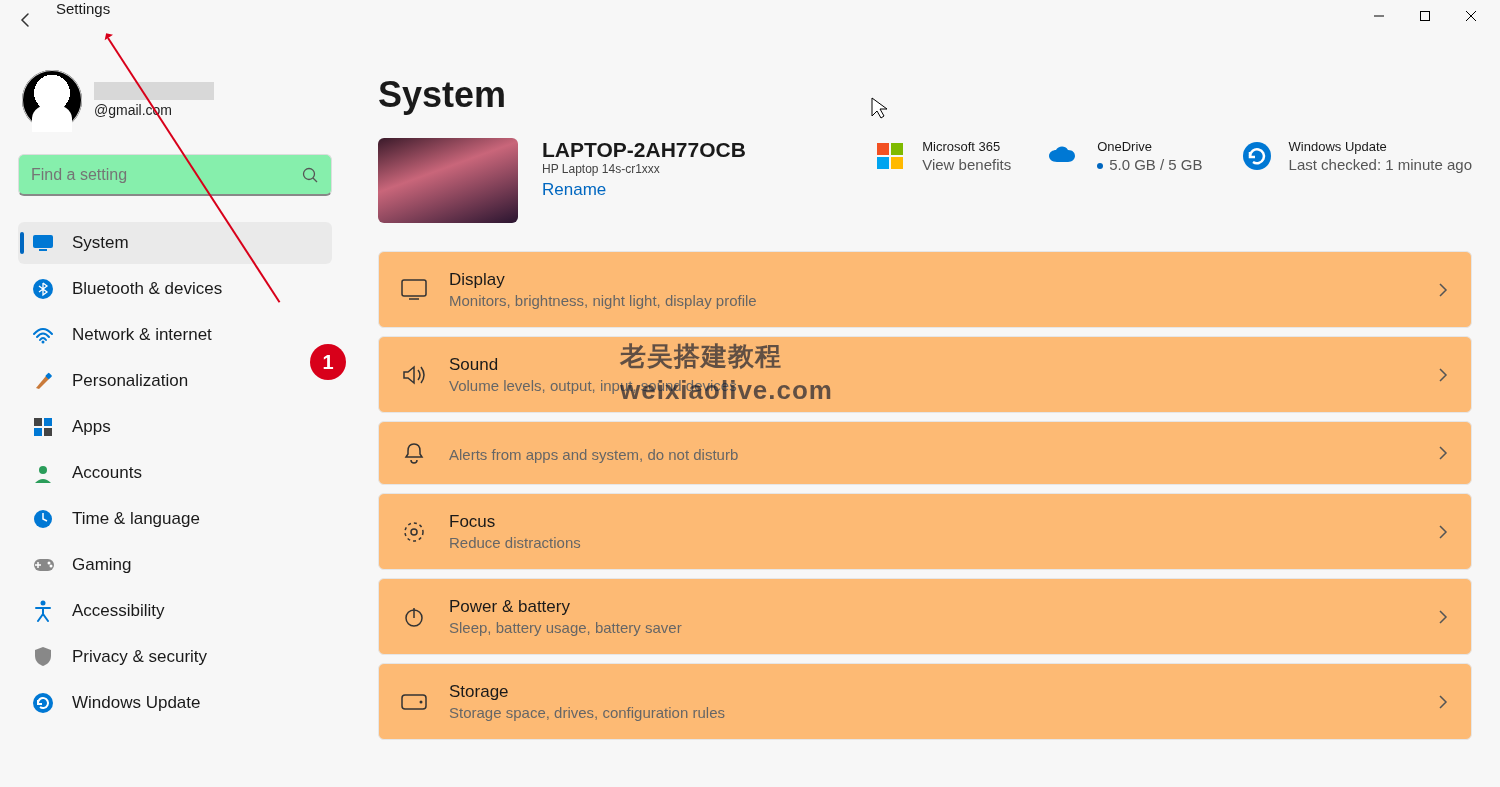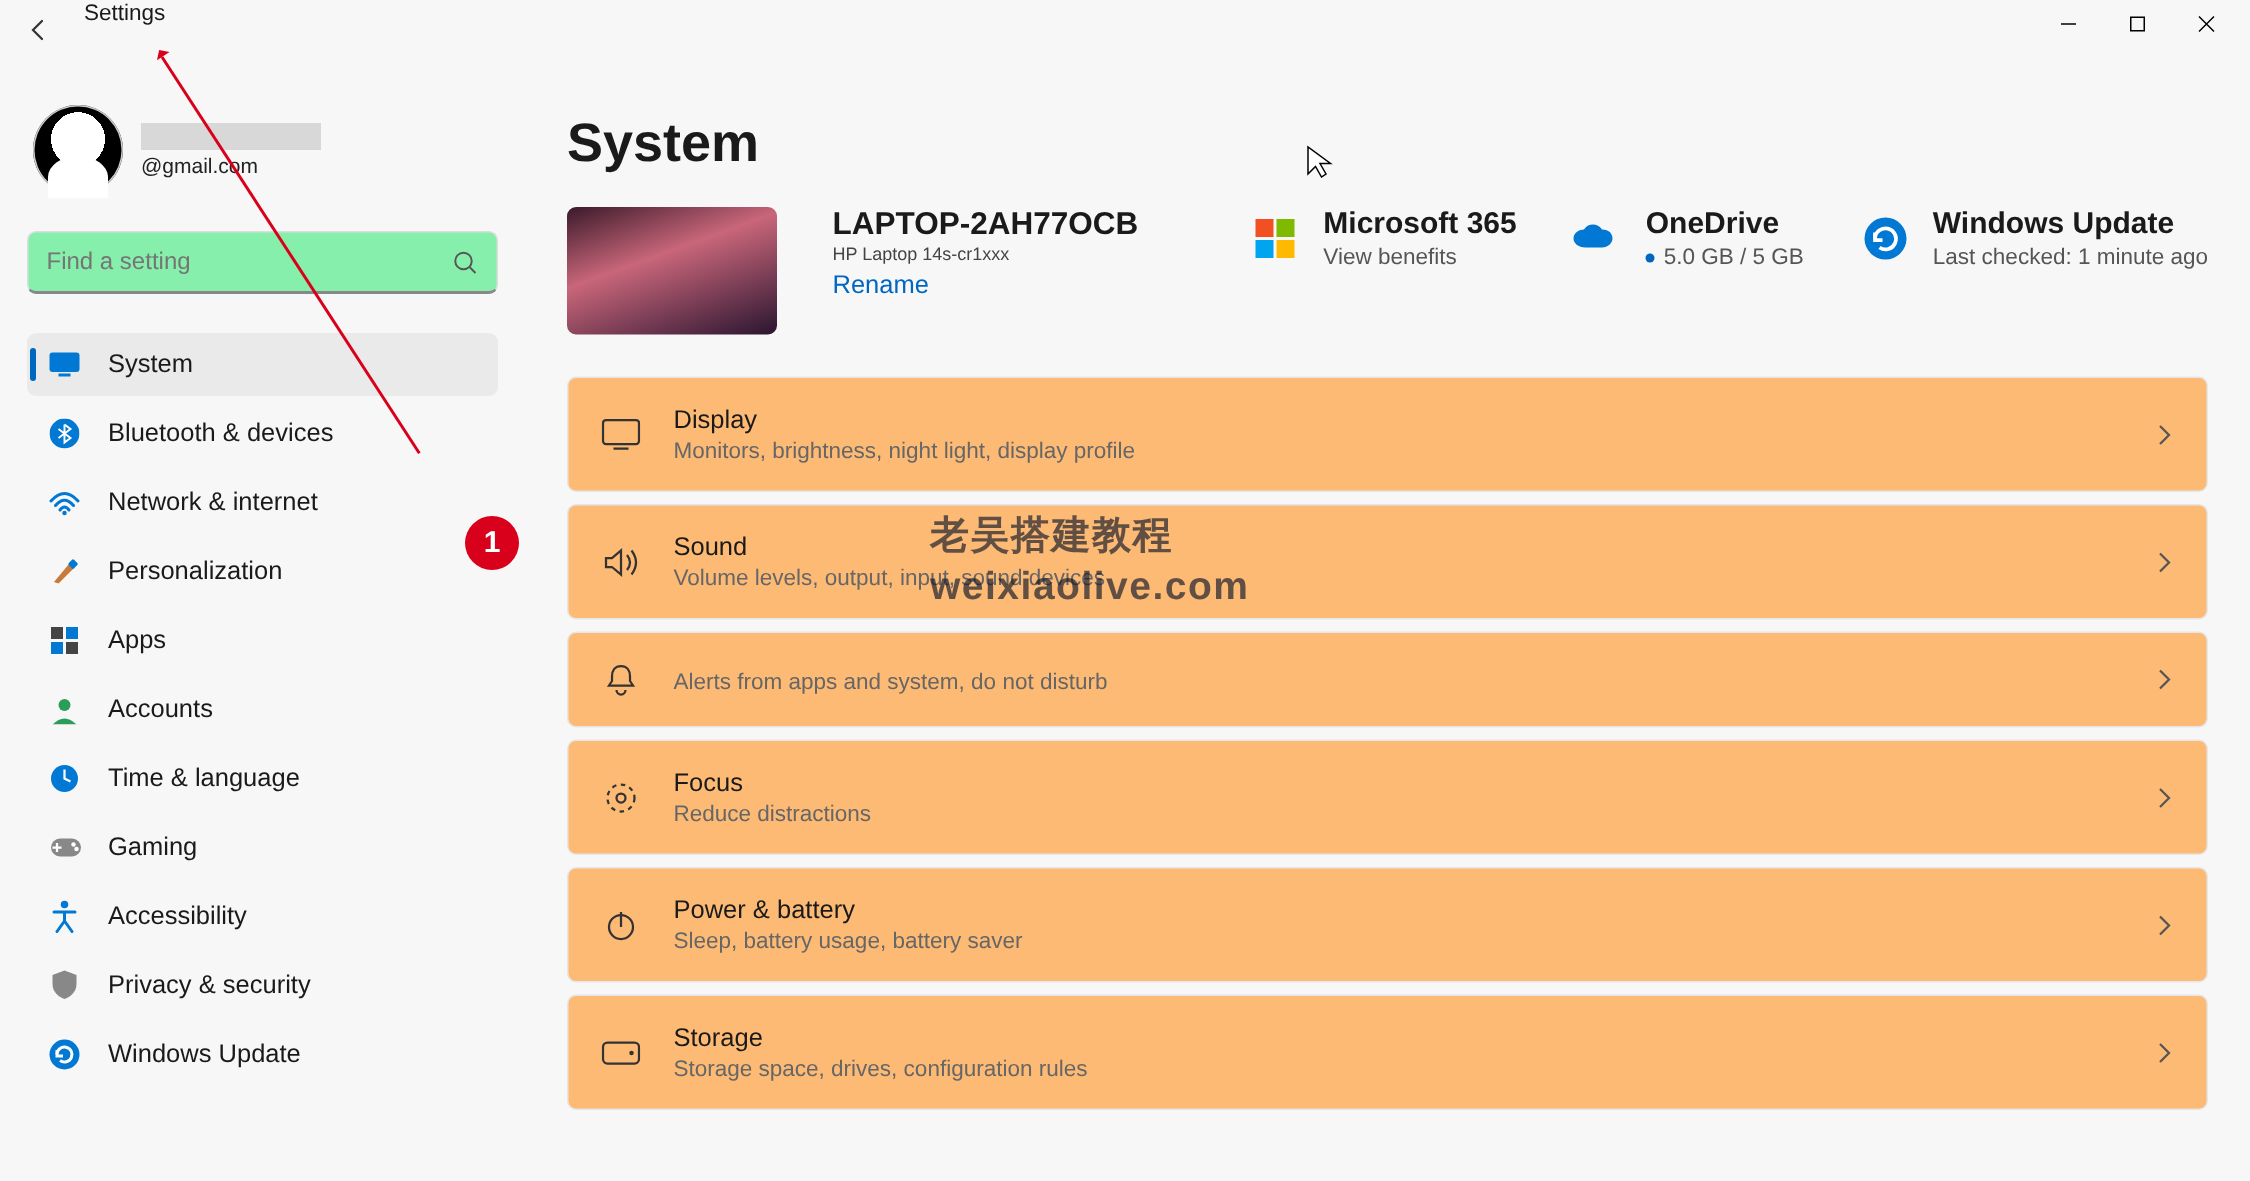--- a/index.html
+++ b/index.html
@@ -119,36 +119,36 @@
 
 .main {
   flex: 1;
   padding: 24px 28px 0 28px;
   overflow-y: auto;
 }
 .page-title { font-size: 36px; font-weight: 600; margin-bottom: 22px; }
 .device-header {
   display: flex;
   align-items: flex-start;
-  gap: 37px;
+  gap: 24px;
   margin-bottom: 28px;
 }
 .device-thumb {
   width: 140px; height: 85px;
   background: linear-gradient(160deg,#3a1a2a 0%, #c9667a 40%, #2a1530 100%);
   border-radius: 6px;
 }
 .device-name-col { flex: 0 0 auto; }
 .device-name { font-size: 21px; font-weight: 600; }
 .device-model { font-size: 12px; color: #444; }
 .rename-link { font-size: 17px; color: #0067c0; cursor: pointer; margin-top:4px; display:inline-block;}
 .status-tiles { margin-left: auto; display: flex; gap: 36px; align-items: flex-start; }
 .status-tile { display: flex; gap: 14px; align-items: center;}
 .status-tile .tile-icon { width: 36px; height: 36px; display:flex; align-items:center; justify-content:center;}
-.status-tile .tile-title { font-size: 20px; font-weight: 700; }
+.status-tile .tile-title { font-size: 13px; font-weight: 400; }
 .status-tile .tile-sub { font-size: 15px; color: #555; margin-top: 2px;}
 .dot { display:inline-block; width:6px; height:6px; background:#0067c0; border-radius:50%; margin-right:6px; vertical-align:middle;}
 
 
 .card {
   display: flex;
   align-items: center;
   gap: 22px;
   background: #fdba74;
   border: 1px solid #e6e6e6;

